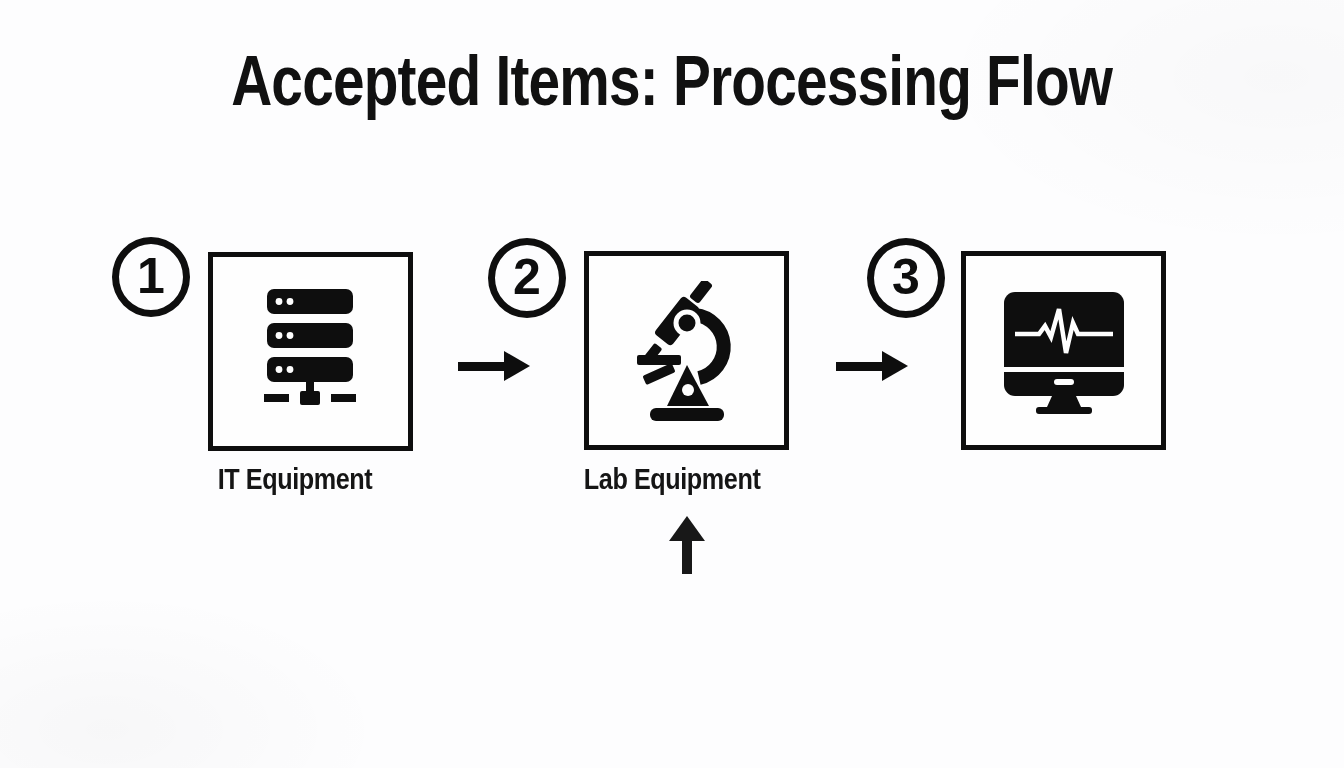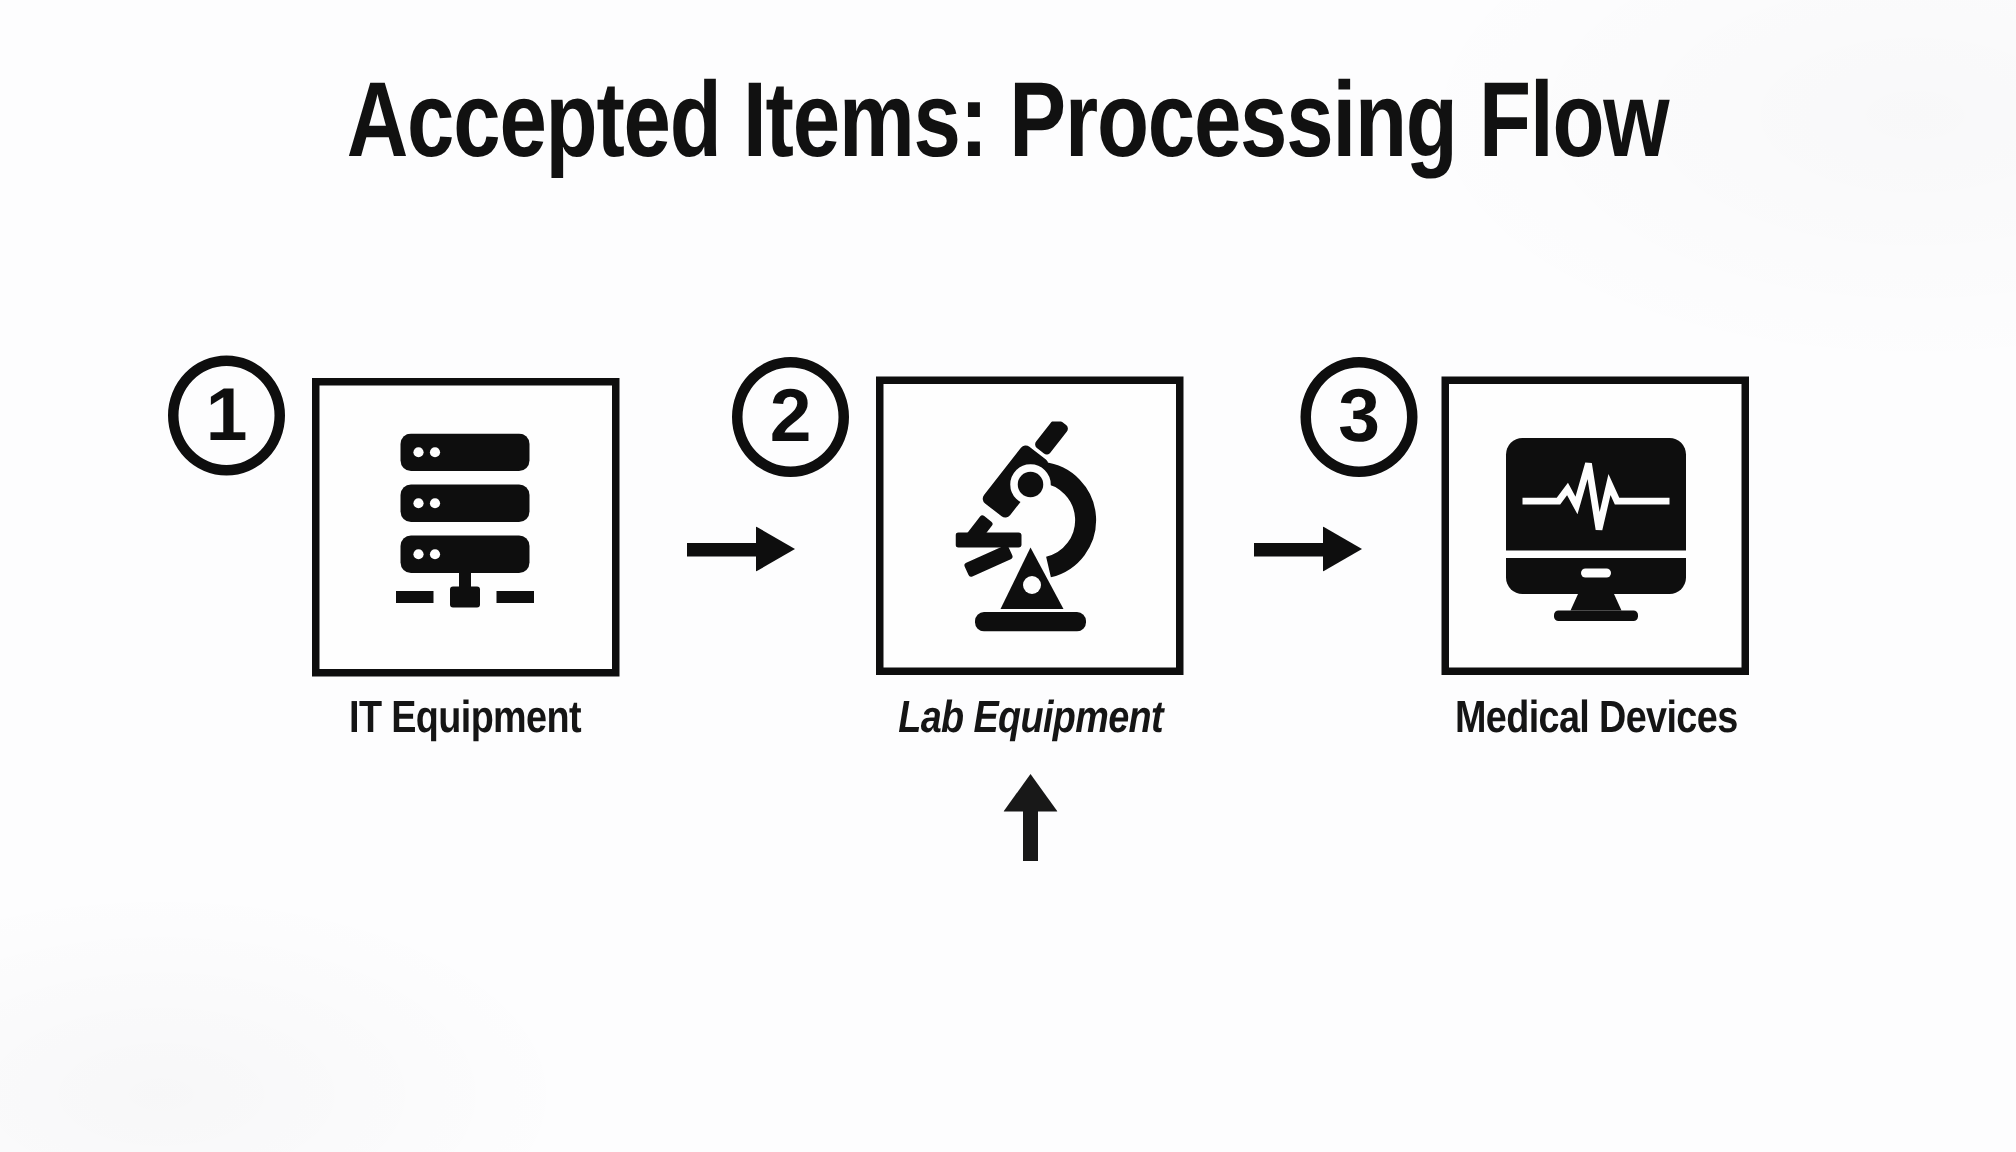--- a/index.html
+++ b/index.html
@@ -134,21 +134,21 @@
       <g fill="#fefefe">
         <circle cx="15" cy="12.5" r="3.4"></circle>
           <circle cx="26" cy="12.5" r="3.4"></circle>
         <circle cx="15" cy="46.5" r="3.4"></circle>
           <circle cx="26" cy="46.5" r="3.4"></circle>
         <circle cx="15" cy="80.5" r="3.4"></circle>
           <circle cx="26" cy="80.5" r="3.4"></circle>
       </g>
     </svg>
   </div>
-  <div class="step-label" style="left:150px;">
+  <div class="step-label" style="left:135px;">
     <span>IT Equipment</span>
   </div>
 
   <svg class="arrow" style="left:458px; top:351px;" width="72" height="30" viewBox="0 0 72 30">
     <rect x="0" y="11" width="50" height="9" fill="#0e0e0e"></rect>
     <polygon points="46,0 72,15 46,30" fill="#0e0e0e"></polygon>
   </svg>
 
   <div class="num-circle" style="left:488px; top:238px;">
     <span>2</span>
@@ -177,21 +177,21 @@
       <g transform="rotate(-24 22 93)">
         <rect x="6" y="88" width="32" height="10" rx="2" fill="#0e0e0e"></rect>
       </g>
 
       <polygon points="50,84 72,125 30,125" fill="#0e0e0e"></polygon>
       <circle cx="51" cy="109" r="6" fill="#fefefe"></circle>
 
       <rect x="13" y="127" width="74" height="13" rx="6" fill="#0e0e0e"></rect>
     </svg>
   </div>
-  <div class="step-label" style="left:527px;font-style:italic;">
+  <div class="step-label" style="left:512px;">
     <span>Lab Equipment</span>
   </div>
 
   <svg class="arrow" style="left:836px; top:351px;" width="72" height="30" viewBox="0 0 72 30">
     <rect x="0" y="11" width="50" height="9" fill="#0e0e0e"></rect>
     <polygon points="46,0 72,15 46,30" fill="#0e0e0e"></polygon>
   </svg>
 
   <div class="num-circle" style="left:867px; top:238px;">
     <span>3</span>
@@ -199,23 +199,20 @@
   <div class="step-box" style="left:961px; top:251px;">
     <svg width="124" height="124" viewBox="0 0 124 124" style="left:36px; top:34px;">
       <rect x="2" y="2" width="120" height="104" rx="11" fill="#0e0e0e"></rect>
       <rect x="2" y="77" width="120" height="5" fill="#fefefe"></rect>
       <rect x="52" y="89" width="20" height="6" rx="3" fill="#fefefe"></rect>
       <polyline points="13,44 37,44 43,36 49,47 57,19 64,63 71,33 76,44 111,44" fill="none" stroke="#fefefe" stroke-width="4.5" stroke-linejoin="miter"></polyline>
       <polygon points="50,106 74,106 79,117 45,117" fill="#0e0e0e"></polygon>
       <rect x="34" y="117" width="56" height="7" rx="3" fill="#0e0e0e"></rect>
     </svg>
   </div>
-  <div class="step-label" style="left:904px;">
-    <span>Medical Devices</span>
-  </div>
 
   <svg class="arrow" style="left:669px; top:516px;" width="36" height="58" viewBox="0 0 36 58">
     <polygon points="18,0 36,25 0,25" fill="#181818"></polygon>
     <rect x="13" y="22" width="10" height="36" fill="#181818"></rect>
   </svg>
 
 
 </div>
 
 </body></html>

